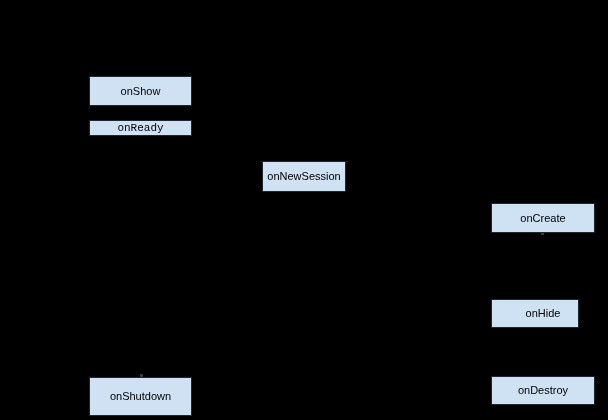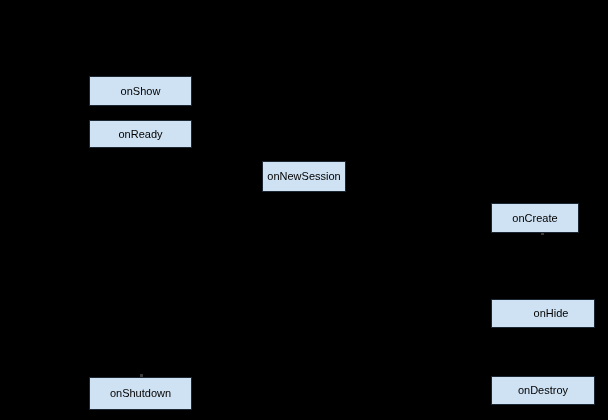--- a/index.html
+++ b/index.html
@@ -23,26 +23,26 @@
     color: #000000;
     font-size: 11px;
     line-height: 1;
     display: flex;
     align-items: center;
     justify-content: center;
     white-space: nowrap;
   }
   
   .n-onbind      { left: 89px;  top: 76px;  width: 103px; height: 30px; }
-  .n-onready     { left: 89px;  top: 120px; width: 103px; height: 28px; }
+  .n-onready     { left: 89px;  top: 120px; width: 103px; height: 16px; font-family: Liberation Mono, monospace; }
   .n-onnewsession{ left: 262px; top: 161px; width: 84px; height: 31px; }
-  .n-oncreate    { left: 491px; top: 203px; width: 88px; height: 30px; }
+  .n-oncreate    { left: 491px; top: 203px; width: 104px; height: 30px; }
   .n-onshow      { left: 491px; top: 250px; width: 104px; height: 30px; }
-  .n-onhide      { left: 491px; top: 299px; width: 104px; height: 29px; padding-left: 16px; }
-  .n-onshutdown  { left: 89px;  top: 377px; width: 103px; height: 33px; }
+  .n-onhide      { left: 491px; top: 299px; width: 88px; height: 29px; padding-left: 16px; }
+  .n-onshutdown  { left: 89px;  top: 377px; width: 103px; height: 39px; }
   .n-ondestroy   { left: 491px; top: 376px; width: 104px; height: 29px; }
   
   .stub {
     position: absolute;
     background: #3a3a3a;
   }
   .stub-shutdown { left: 140px; top: 374px; width: 3px; height: 3px; }
   .stub-create   { left: 541px; top: 233px; width: 3px; height: 2px; }
 </style>
 </head>

